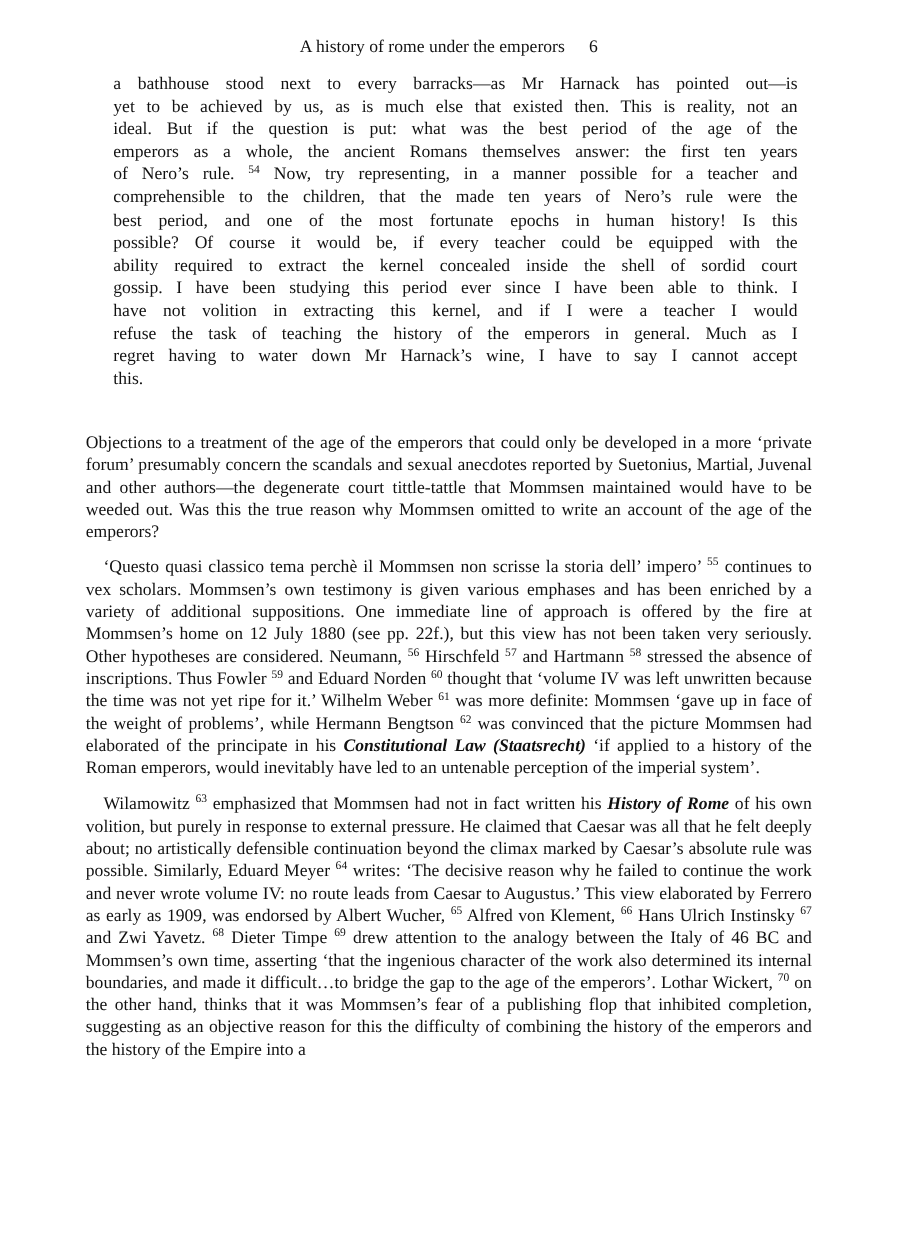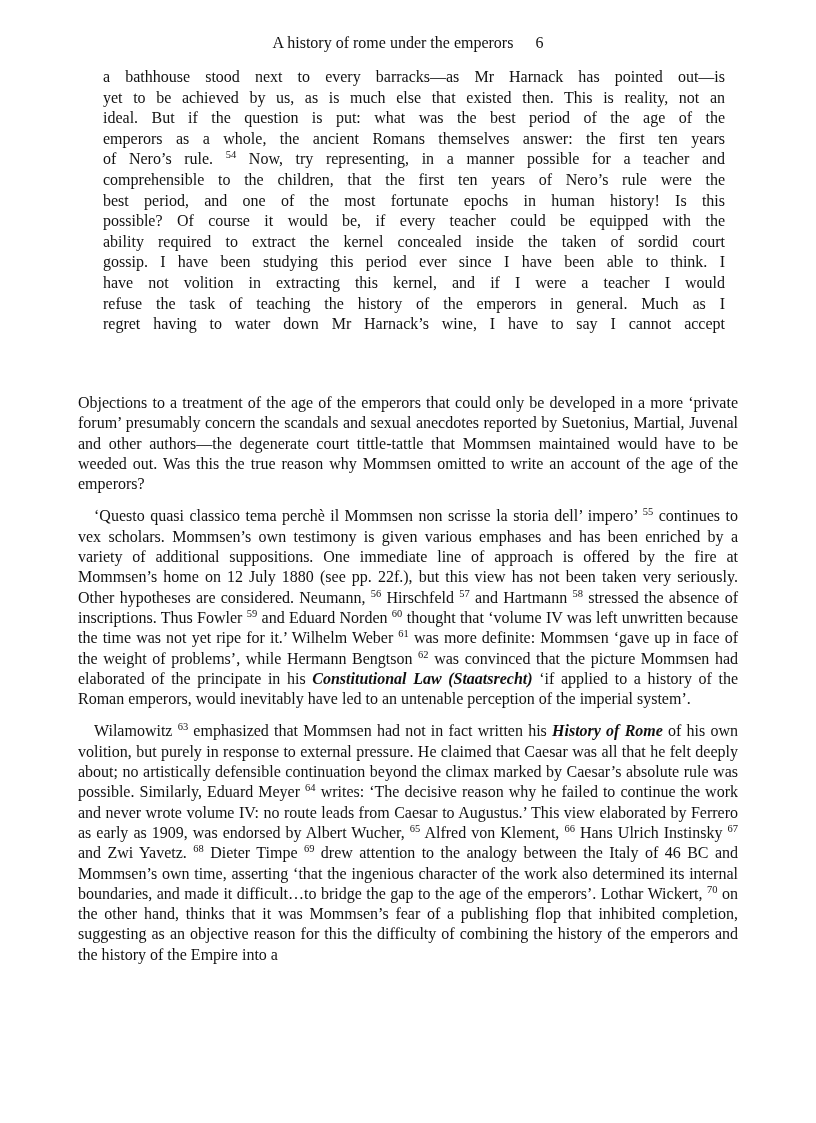--- a/index.html
+++ b/index.html
@@ -25,27 +25,28 @@
 <div class="header">
   <span>A history of rome under the emperors</span><span class="pg">6</span>
 </div>
 
 <div class="quote">
   <span class="line">a bathhouse stood next to every barracks—as Mr Harnack has pointed out—is</span>
   <span class="line">yet to be achieved by us, as is much else that existed then. This is reality, not an</span>
   <span class="line">ideal. But if the question is put: what was the best period of the age of the</span>
   <span class="line">emperors as a whole, the ancient Romans themselves answer: the first ten years</span>
   <span class="line"><span>of Nero’s rule.</span> <sup>54</sup><span> Now, try representing, in a manner possible for a teacher and</span></span>
-  <span class="line">comprehensible to the children, that the first ten years of Nero’s rule were the</span>
+  <span class="line">comprehensible to the children, that the made ten years of Nero’s rule were the</span>
   <span class="line">best period, and one of the most fortunate epochs in human history! Is this</span>
   <span class="line">possible? Of course it would be, if every teacher could be equipped with the</span>
-  <span class="line">ability required to extract the kernel concealed inside the taken of sordid court</span>
+  <span class="line">ability required to extract the kernel concealed inside the shell of sordid court</span>
   <span class="line">gossip. I have been studying this period ever since I have been able to think. I</span>
   <span class="line">have not volition in extracting this kernel, and if I were a teacher I would</span>
   <span class="line">refuse the task of teaching the history of the emperors in general. Much as I</span>
   <span class="line">regret having to water down Mr Harnack’s wine, I have to say I cannot accept</span>
+  <span class="line last">this.</span>
 </div>
 
 <div class="body">
   <p>Objections to a treatment of the age of the emperors that could only be developed in a more ‘private forum’ presumably concern the scandals and sexual anecdotes reported by Suetonius, Martial, Juvenal and other authors—the degenerate court tittle-tattle that Mommsen maintained would have to be weeded out. Was this the true reason why Mommsen omitted to write an account of the age of the emperors?</p>
   <p class="indent"><span>‘Questo quasi classico tema perchè il Mommsen non scrisse la storia dell’ impero’ </span><sup>55</sup><span> continues to vex scholars. Mommsen’s own testimony is given various emphases and has been enriched by a variety of additional suppositions. One immediate line of approach is offered by the fire at Mommsen’s home on 12 July 1880 (see pp. 22f.), but this view has not been taken very seriously. Other hypotheses are considered. Neumann, </span><sup>56</sup><span> Hirschfeld </span><sup>57</sup><span> and Hartmann </span><sup>58</sup><span> stressed the absence of inscriptions. Thus Fowler </span><sup>59</sup><span> and Eduard Norden </span><sup>60</sup><span> thought that ‘volume IV was left unwritten because the time was not yet ripe for it.’ Wilhelm Weber </span><sup>61</sup><span> was more definite: Mommsen ‘gave up in face of the weight of problems’, while Hermann Bengtson </span><sup>62</sup><span> was convinced that the picture Mommsen had elaborated of the principate in his </span><i>Constitutional Law (Staatsrecht)</i><span> ‘if applied to a history of the Roman emperors, would inevitably have led to an untenable perception of the imperial system’.</span></p>
   <p class="indent"><span>Wilamowitz </span><sup>63</sup><span> emphasized that Mommsen had not in fact written his </span><i>History of Rome</i><span> of his own volition, but purely in response to external pressure. He claimed that Caesar was all that he felt deeply about; no artistically defensible continuation beyond the climax marked by Caesar’s absolute rule was possible. Similarly, Eduard Meyer </span><sup>64</sup><span> writes: ‘The decisive reason why he failed to continue the work and never wrote volume IV: no route leads from Caesar to Augustus.’ This view elaborated by Ferrero as early as 1909, was endorsed by Albert Wucher, </span><sup>65</sup><span> Alfred von Klement, </span><sup>66</sup><span> Hans Ulrich Instinsky </span><sup>67</sup><span> and Zwi Yavetz. </span><sup>68</sup><span> Dieter Timpe </span><sup>69</sup><span> drew attention to the analogy between the Italy of 46 BC and Mommsen’s own time, asserting ‘that the ingenious character of the work also determined its internal boundaries, and made it difficult…to bridge the gap to the age of the emperors’. Lothar Wickert, </span><sup>70</sup><span> on the other hand, thinks that it was Mommsen’s fear of a publishing flop that inhibited completion, suggesting as an objective reason for this the difficulty of combining the history of the emperors and the history of the Empire into a</span></p>
 </div>
 
 </body></html>

